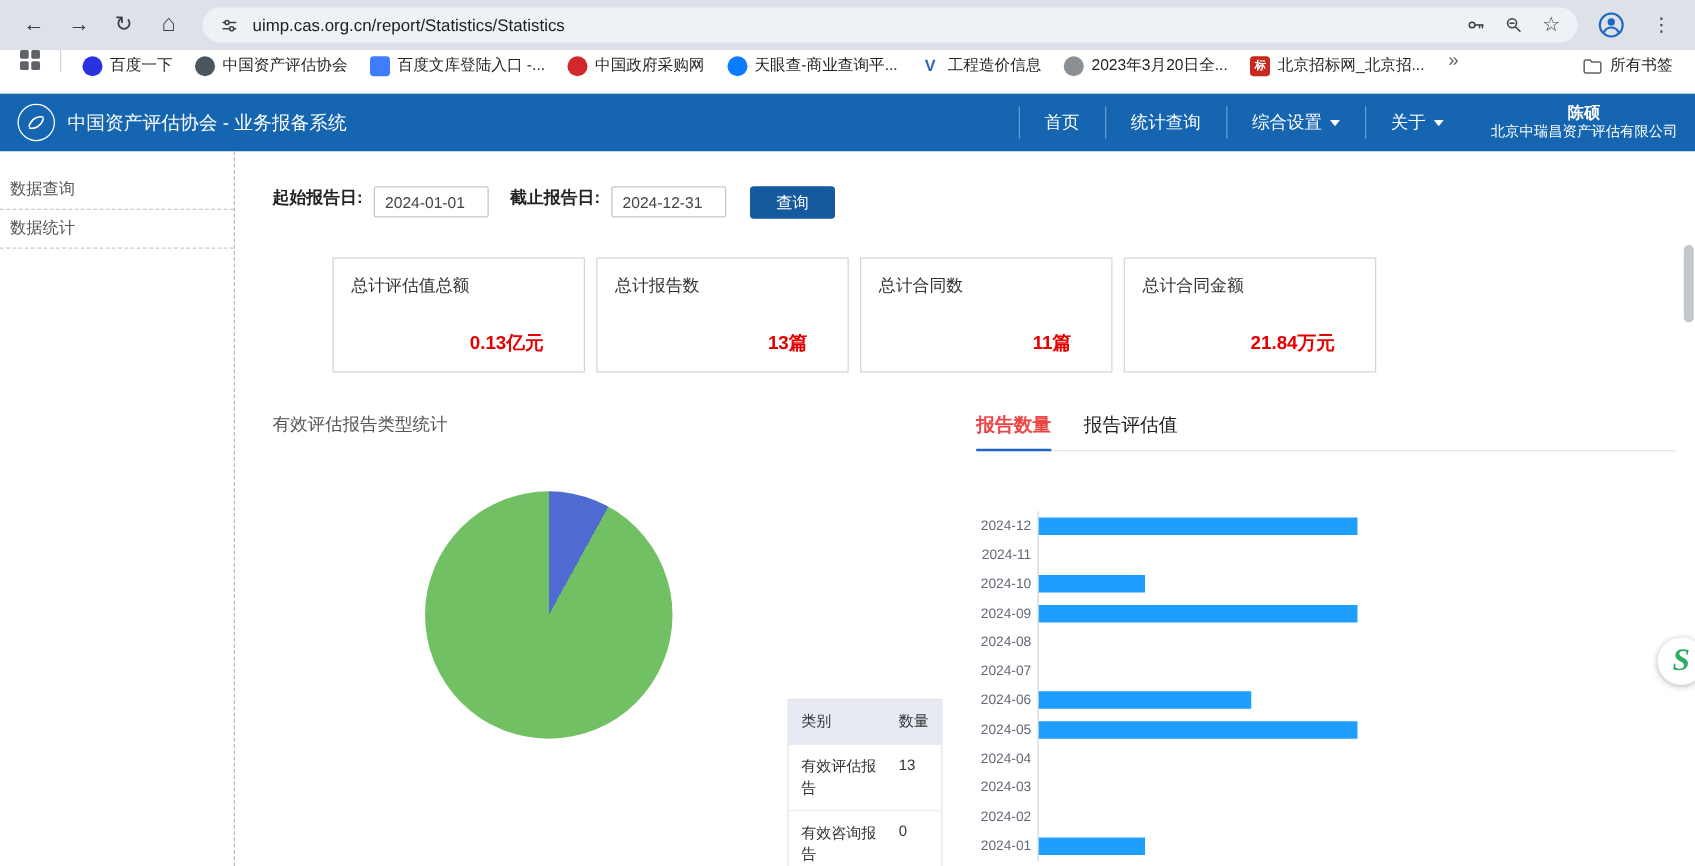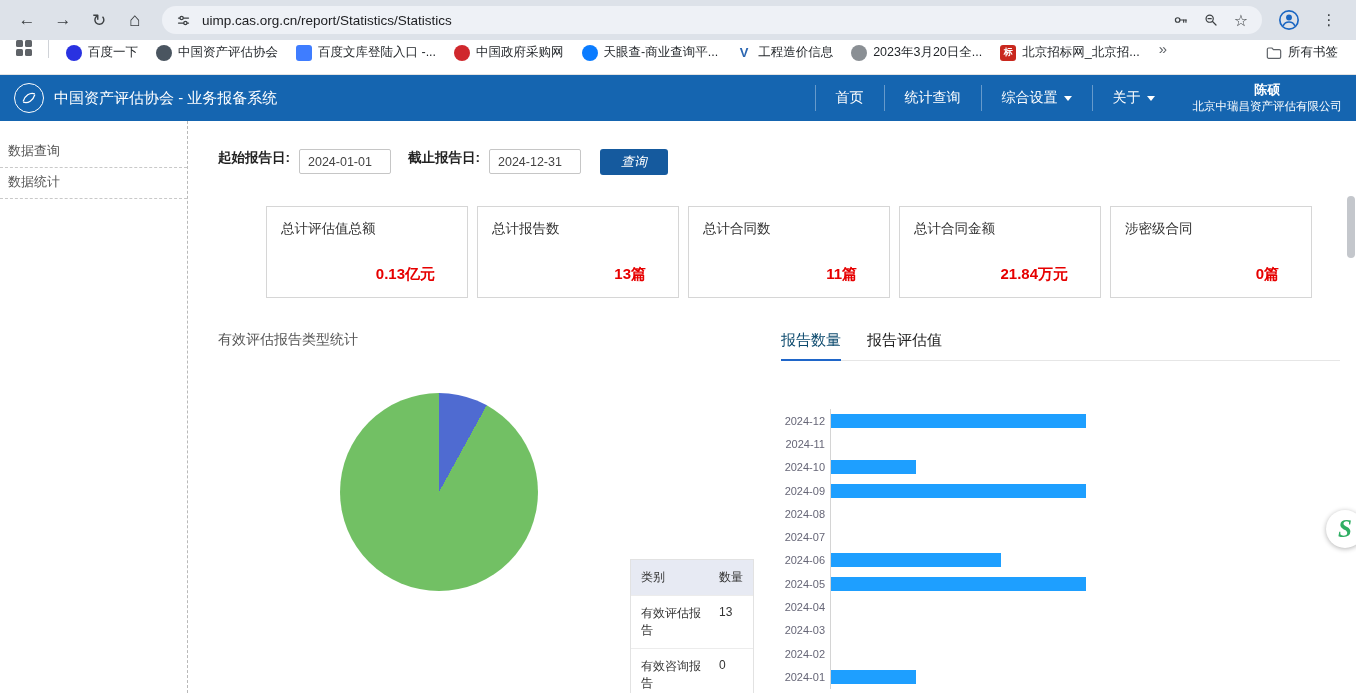--- a/index.html
+++ b/index.html
@@ -46,21 +46,21 @@
   
   .app-body { display:flex; height:572px; position:relative; }
   .sidebar { width:188px; flex:none; border-right:1px dashed #b9b9b9; padding-top:16px; }
   .side-item { font-size:13px; color:#555; padding:5px 8px 7px; border-bottom:1px dashed #c9c9c9; cursor:pointer; }
   .content { flex:1; padding:28px 16px 0 30px; position:relative; min-width:0; }
 
   
   .filter-row { display:flex; gap:9px; }
   .filter-label { font-size:13.5px; color:#222; font-weight:bold; white-space:nowrap; }
   .filter-input { width:92px; height:25px; border:1px solid #c6c6c6; border-radius:2px; font-size:12.5px; color:#444; padding:0 8px; background:#fff; }
-  .query-btn { margin-left:10px; width:68px; height:26px; background:#155a9e; color:#fff; border:none; border-radius:3px; font-size:13px; cursor:pointer;font-style:italic; }
+  .query-btn { margin-left:10px; width:68px; height:26px; background:#155a9e; color:#fff; border:none; border-radius:3px; font-size:13px; cursor:pointer; }
 
   
   .cards { display:flex; gap:9px; margin-top:31px; margin-left:48px; }
   .card { width:202px; height:92px; border:1px solid #d6d6d6; position:relative; background:#fff; }
   .card .c-title { position:absolute; top:13px; left:14px; font-size:13.5px; color:#333; }
   .card .c-value { position:absolute; bottom:13px; right:32px; font-size:15px; font-weight:bold; color:#e60000; }
 
   
   .charts-row { display:flex; margin-top:33px; }
   .pie-pane { width:545px; flex:none; position:relative; height:372px; }
@@ -70,21 +70,21 @@
   .mt-row { display:flex; border-bottom:1px solid #ececec; }
   .mt-row:last-child { border-bottom:none; }
   .mt-head { background:#e7eaf3; }
   .mt-cell { padding:9px 0 9px 10px; }
   .mt-c1 { width:78px; flex:none; }
   .mt-c2 { flex:1; }
 
   .bars-pane { flex:1; margin-left:18px; min-width:0; }
   .tabs-row { display:flex; gap:26px; border-bottom:1px solid #e6e6e6; }
   .tab { font-size:15px; color:#222; padding-bottom:9px; cursor:pointer; }
-  .tab.active { color:#0c4a6e; font-weight:normal; border-bottom:2px solid #1f66c9; margin-bottom:-1px; }
+  .tab.active { color:#ef4444; font-weight:bold; border-bottom:2px solid #1f66c9; margin-bottom:-1px; }
   #bar-rows { margin-top:48px; }
   .bar-row { display:flex; align-items:center; height:23.3px; }
   .bar-label { width:44px; flex:none; text-align:right; font-size:11px; color:#667; margin-right:5px; }
   .bar-track { flex:1; height:100%; border-left:1px solid #d4d4d4; display:flex; align-items:center; }
   .bar { height:14px; }
 
   
   .page-scroll-thumb { position:absolute; right:1px; top:75px; width:8px; height:62px; background:#c4c7cc; border-radius:4px; cursor:pointer; }
   .float-widget { position:absolute; right:-8px; top:510px; width:38px; height:38px; border-radius:50%; background:#fff;
     box-shadow:0 1px 5px rgba(0,0,0,.3); display:flex; align-items:center; justify-content:center; cursor:pointer;
@@ -251,24 +251,20 @@
         <div class="c-title">总计报告数</div>
         <div class="c-value">13篇</div>
       </div>
       <div class="card">
         <div class="c-title">总计合同数</div>
         <div class="c-value">11篇</div>
       </div>
       <div class="card">
         <div class="c-title">总计合同金额</div>
         <div class="c-value">21.84万元</div>
-      </div>
-      <div class="card">
-        <div class="c-title">涉密级合同</div>
-        <div class="c-value">0篇</div>
       </div>
     </div>
 
     <div class="charts-row">
       <div class="pie-pane">
         <div class="pane-title">有效评估报告类型统计</div>
         <div class="pie" id="pie-circle" style="background: conic-gradient(rgb(79, 107, 209) 0deg, rgb(79, 107, 209) 28.8deg, rgb(114, 192, 100) 28.8deg, rgb(114, 192, 100) 360deg);"></div>
         <div class="mini-table">
           <div class="mt-row mt-head">
             <div class="mt-cell mt-c1">类别</div>

